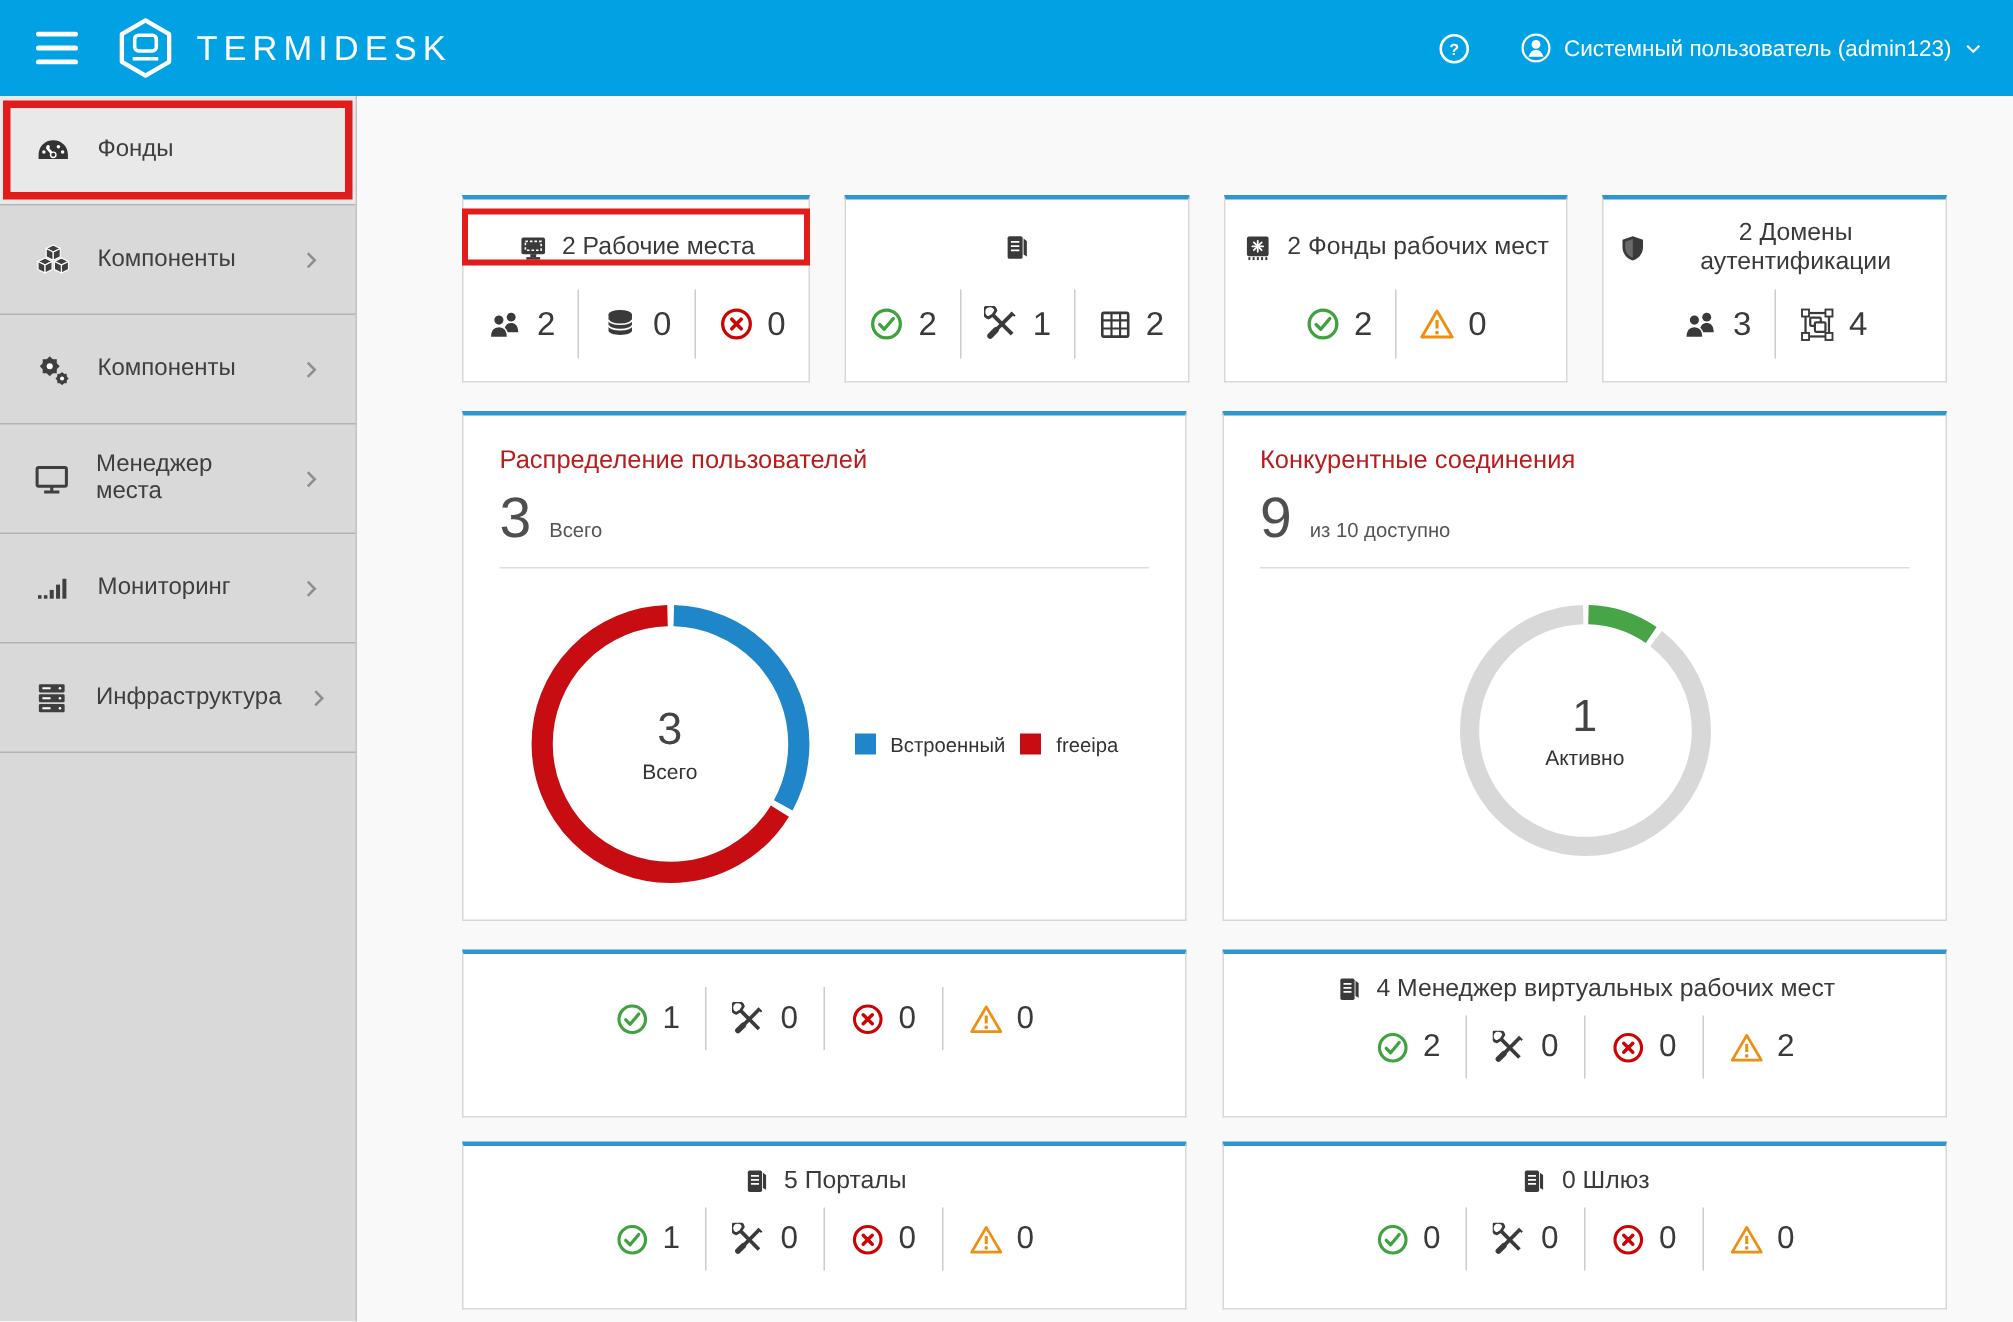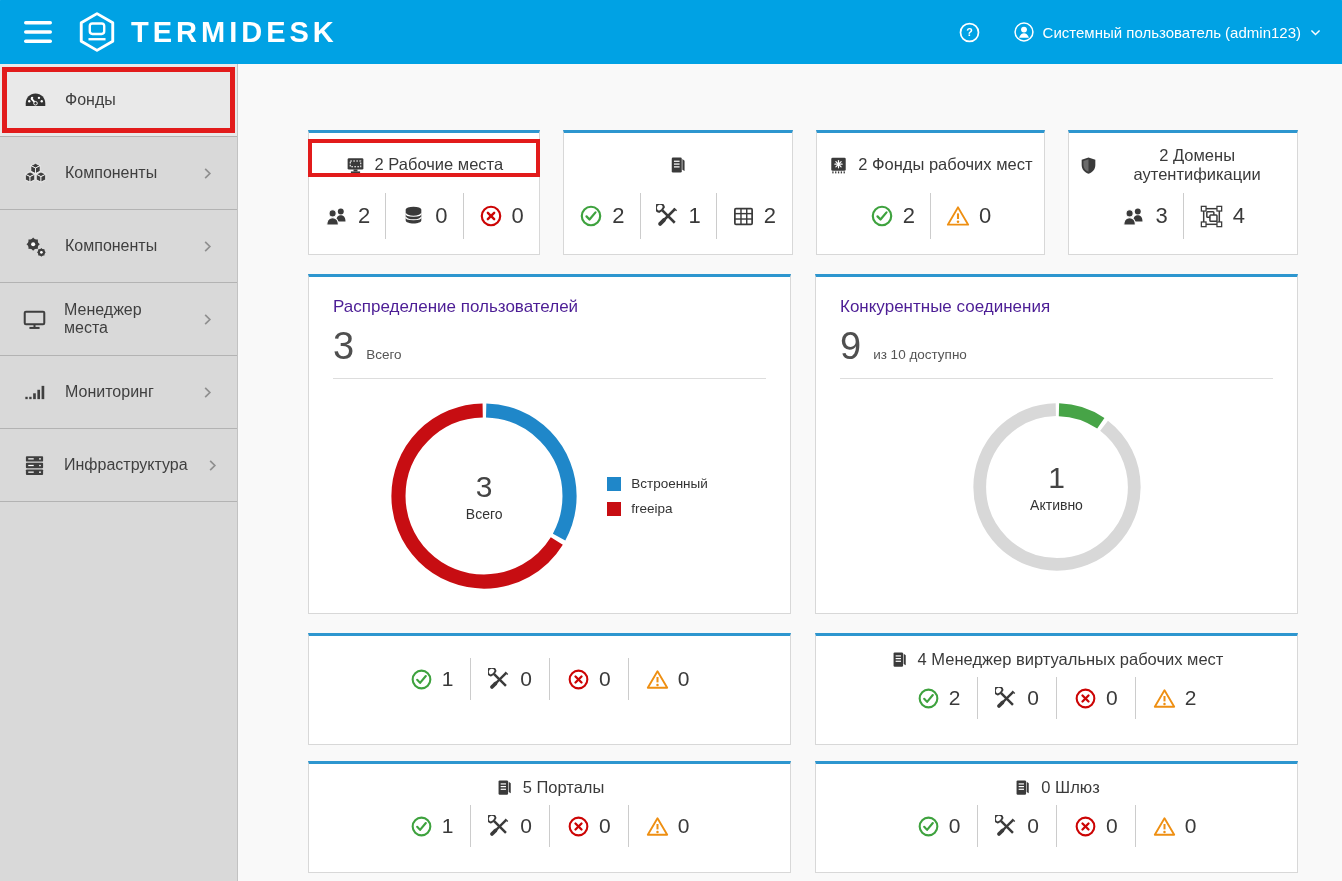--- a/index.html
+++ b/index.html
@@ -10,21 +10,21 @@
   .app-header{
     height:64px; background:#00a2e4; display:flex; align-items:center;
     padding:0 20px; gap:20px; color:#fff; position:relative;
     background-image:
       linear-gradient(115deg, rgba(255,255,255,0.05) 0 1px, transparent 1px 240px),
       linear-gradient(245deg, rgba(255,255,255,0.05) 0 1px, transparent 1px 300px);
   }
   .hamburger{ background:none;border:none;cursor:pointer; width:36px;height:36px;
     display:flex;align-items:center;justify-content:center; }
   .brand{ display:flex; align-items:center; gap:13px; }
-  .brand-text{ font-size:29px; font-weight:bold; letter-spacing:4px; }
+  .brand-text{ font-size:23px; font-weight:normal; letter-spacing:4px; }
   .header-right{ margin-left:auto; display:flex; align-items:center; gap:32px; }
   .user-chip{ display:flex; align-items:center; gap:8px; font-size:15px; cursor:pointer; }
   .icon-btn{ background:none;border:none;cursor:pointer;color:#fff;display:flex;align-items:center; }
 
   
   .main-wrap{ display:flex; height:817px; }
   .sidebar{ width:238px; background:#d9d9d9; border-right:1px solid #c2c2c2; flex:none; }
   .side-item{ height:73px; display:flex; align-items:center; gap:17px; padding:0 22px;
     border-bottom:1px solid #b3b3b3; cursor:pointer; position:relative; color:#3f3f3f; }
   .side-item.active{ background:#e9e9e9; }
@@ -47,34 +47,34 @@
     gap:9px; font-size:16.5px; line-height:1.18; padding:0 8px; color:#3a3a3a; }
   .sum-header .ttl{ max-width:180px; }
   .stats{ display:flex; justify-content:center; align-items:center; margin-top:6px; }
   .stat{ display:flex; align-items:center; gap:9px; padding:0 15px; font-size:22px;
     height:46px; color:#3a3a3a; }
   .stat + .stat{ border-left:1px solid #ccc; }
 
   
   .row-charts{ display:grid; grid-template-columns:repeat(2,1fr); gap:24px; margin-top:19px; }
   .card-chart{ height:340px; padding:20px 24px; }
-  .chart-title{ font-size:17px; color:#4c1d95; }
+  .chart-title{ font-size:17px; color:#b91c1c; }
   .big-line{ display:flex; align-items:baseline; gap:12px; margin-top:8px; }
   .big-num{ font-size:38px; font-weight:300; color:#4f4f4f; }
   .big-label{ font-size:13.5px; color:#555; }
   .chart-divider{ border:none; border-top:1px solid #ddd; margin-top:10px; }
   .donut-area{ display:flex; justify-content:center; align-items:center; gap:30px; margin-top:24px; }
   .donut-box{ position:relative; }
   .donut-box.lg svg{ width:186px; height:186px; display:block; }
   .donut-box.md svg{ width:168px; height:168px; display:block; }
   .donut-center{ position:absolute; inset:0; display:flex; flex-direction:column;
     align-items:center; justify-content:center; pointer-events:none; }
   .donut-center .v{ font-size:30px; font-weight:300; color:#444; }
   .donut-center .l{ font-size:14px; color:#333; margin-top:2px; }
-  .legend{ display:flex; flex-direction:column; gap:10px; }
+  .legend{ display:flex; flex-direction:row; gap:10px; }
   .legend-item{ display:flex; align-items:center; gap:10px; font-size:13.5px; color:#333; }
   .legend-swatch{ width:14px; height:14px; flex:none; }
 
   
   .row-svc{ display:grid; grid-template-columns:repeat(2,1fr); gap:24px; margin-top:19px; }
   .row-svc.last{ margin-top:16px; }
   .card-svc{ height:112px; text-align:center; padding-top:14px; }
   .svc-title{ display:flex; align-items:center; justify-content:center; gap:9px;
     font-size:16.5px; color:#3a3a3a; }
   .svc-stats{ display:flex; justify-content:center; align-items:center; margin-top:8px; }

